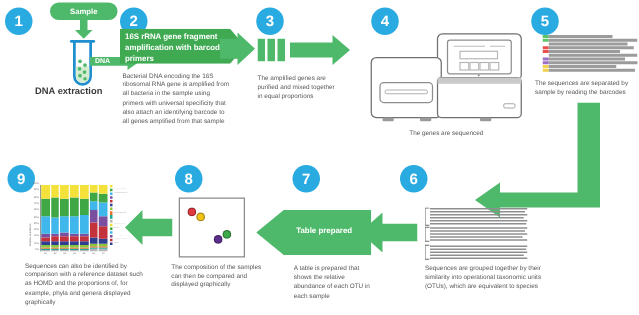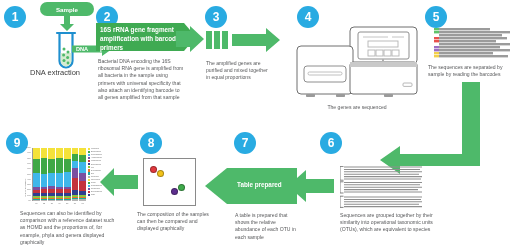--- a/index.html
+++ b/index.html
@@ -13,21 +13,21 @@
   
   .badge{
     position:absolute;width:22px;height:22px;border-radius:50%;
     background:#29abe2;color:#fff;font-size:12px;font-weight:bold;
     display:flex;align-items:center;justify-content:center;
     line-height:1;letter-spacing:0;
   }
 
   
   .cap{position:absolute;font-size:5.1px;line-height:1.42;color:#58595b;}
-  .cap-b{position:absolute;font-size:7.5px;font-weight:normal;color:#3b3b3b;}
+  .cap-b{position:absolute;font-size:7.5px;font-weight:bold;color:#3b3b3b;}
   .cap-c{position:absolute;font-size:5.1px;line-height:1.42;color:#58595b;text-align:center;}
 
   
   .gpill{
     position:absolute;background:#4eb96a;border-radius:11px;
     color:#fff;font-size:6.2px;font-weight:bold;
     display:flex;align-items:center;justify-content:center;
   }
   .garrow-label{
     position:absolute;color:#fff;font-weight:bold;font-size:6.3px;

